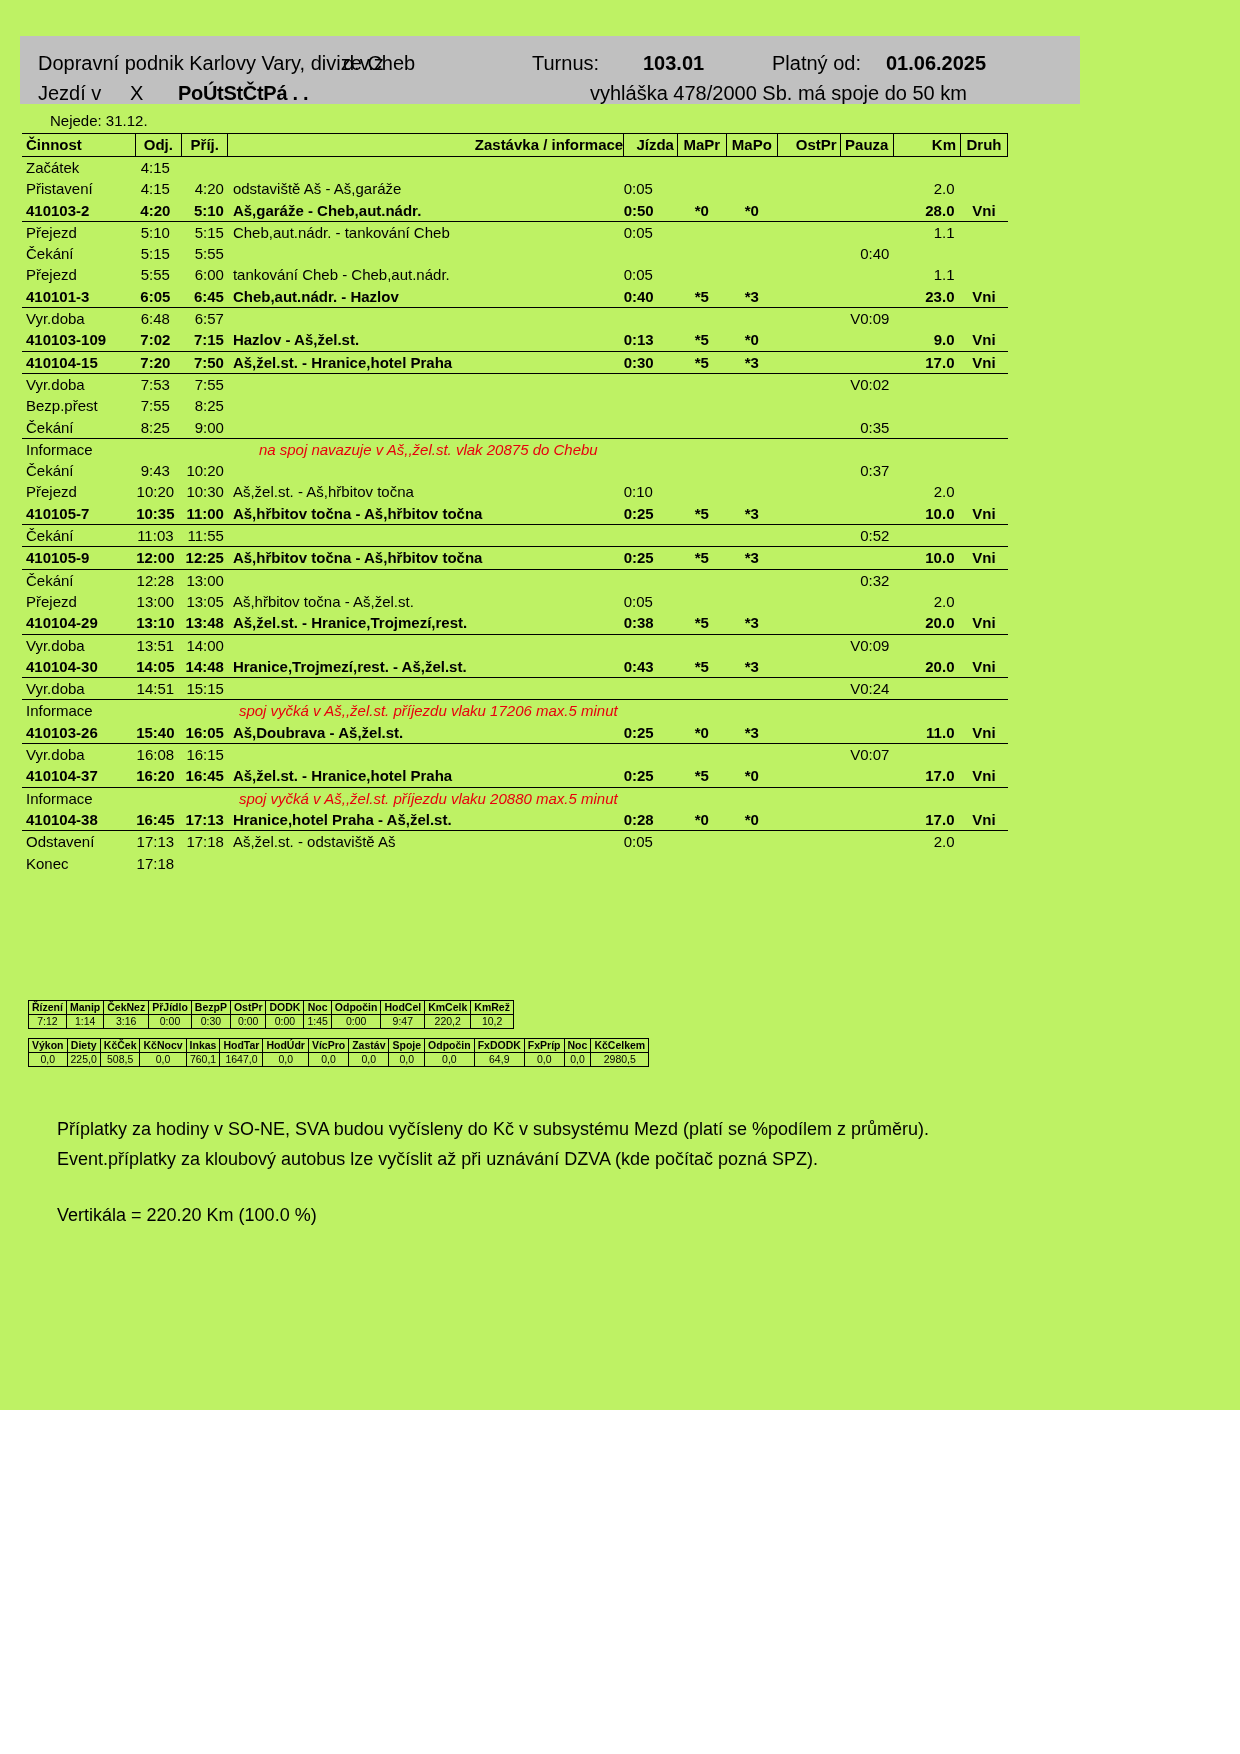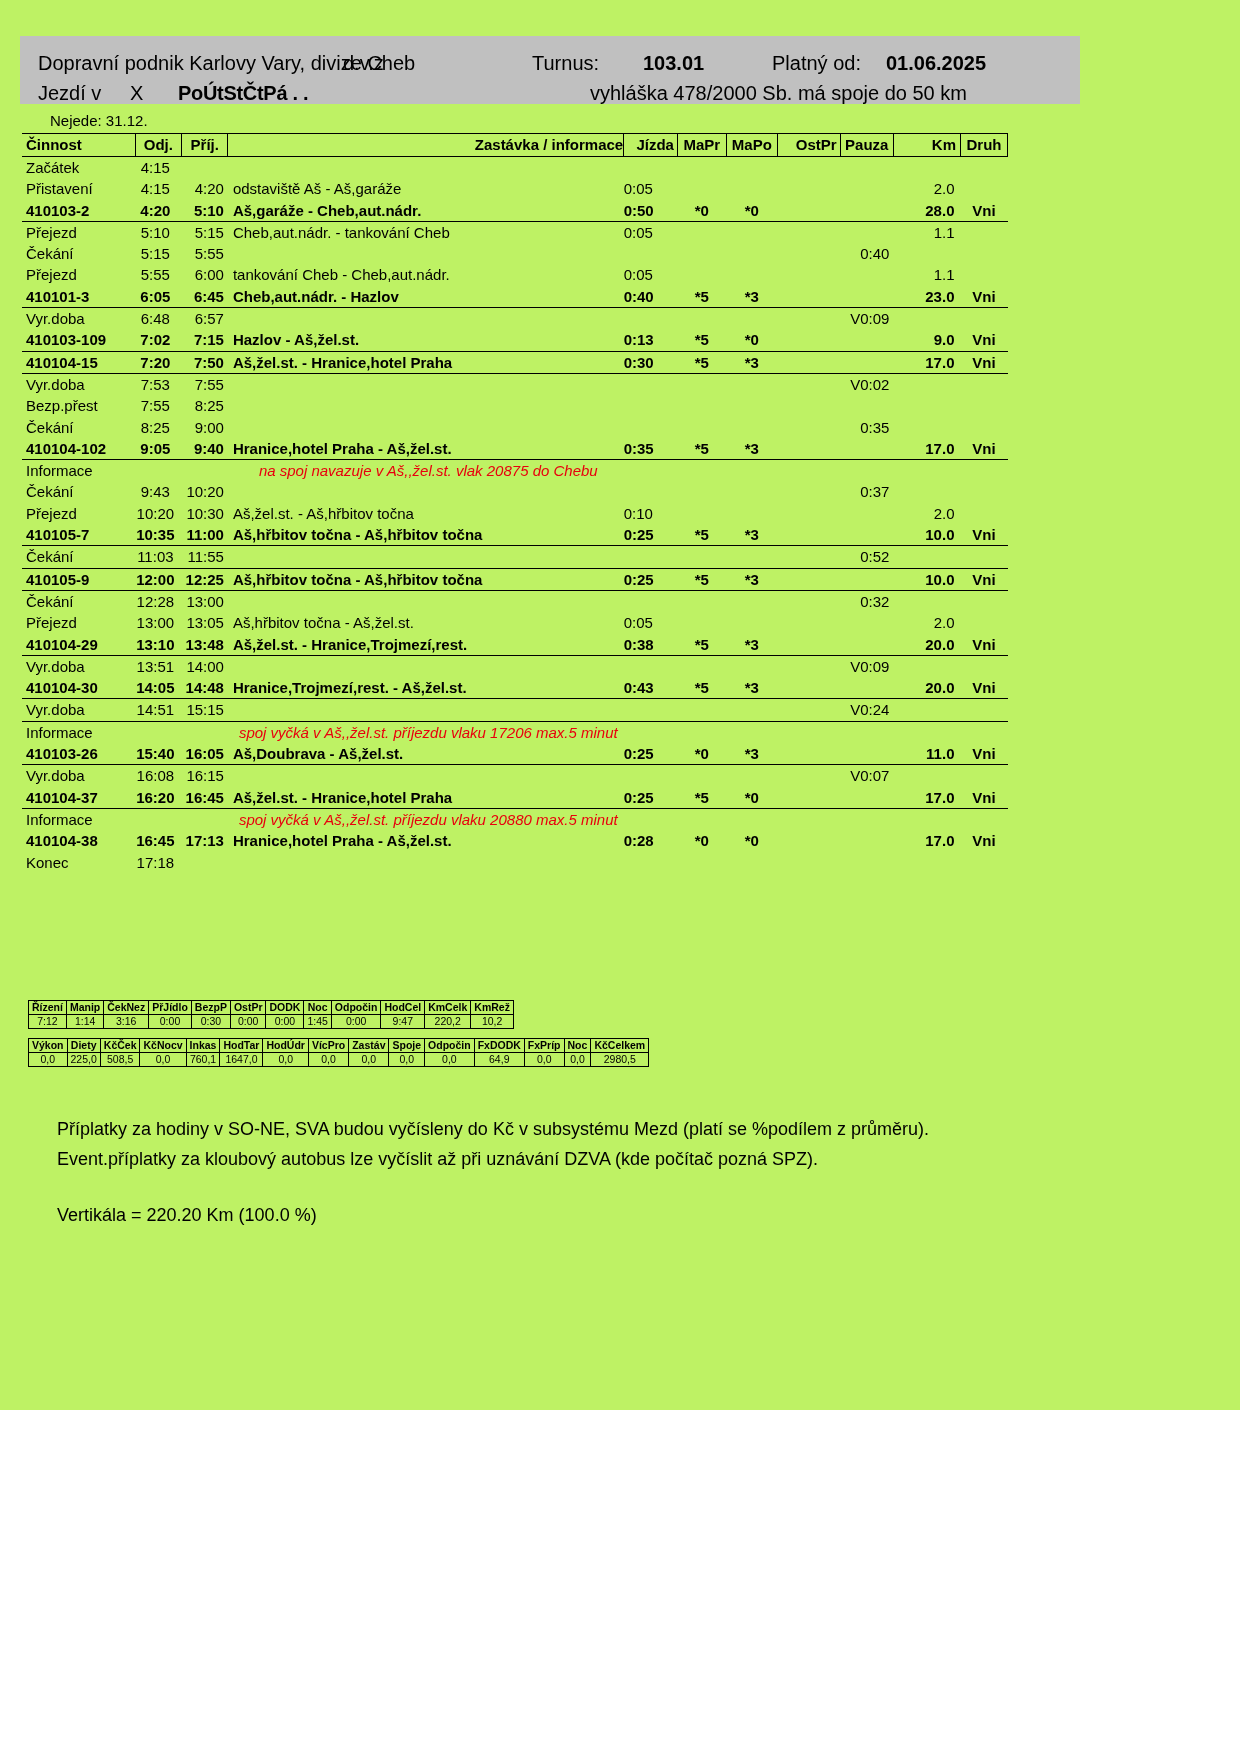--- a/index.html
+++ b/index.html
@@ -415,33 +415,20 @@
           <td class="prij">9:00</td>
           <td class="zast"></td>
           <td class="jizda"></td>
           <td class="mapr"></td>
           <td class="mapo"></td>
           <td class="ostpr"></td>
           <td class="pauza">0:35</td>
           <td class="km"></td>
           <td class="druh"></td>
         </tr>
-        <tr class="b">
-          <td class="cinnost">410104-102</td>
-          <td class="odj">9:05</td>
-          <td class="prij">9:40</td>
-          <td class="zast">Hranice,hotel Praha - Aš,žel.st.</td>
-          <td class="jizda">0:35</td>
-          <td class="mapr">*5</td>
-          <td class="mapo">*3</td>
-          <td class="ostpr"></td>
-          <td class="pauza"></td>
-          <td class="km">17.0</td>
-          <td class="druh">Vni</td>
-        </tr>
         <tr class="sep info">
           <td class="cinnost">Informace</td>
           <td class="odj"></td>
           <td class="prij"></td>
           <td class="zast">na spoj navazuje v Aš,,žel.st. vlak 20875 do Chebu</td>
           <td class="jizda"></td>
           <td class="mapr"></td>
           <td class="mapo"></td>
           <td class="ostpr"></td>
           <td class="pauza"></td>
@@ -661,20 +648,33 @@
           <td class="odj">16:45</td>
           <td class="prij">17:13</td>
           <td class="zast">Hranice,hotel Praha - Aš,žel.st.</td>
           <td class="jizda">0:28</td>
           <td class="mapr">*0</td>
           <td class="mapo">*0</td>
           <td class="ostpr"></td>
           <td class="pauza"></td>
           <td class="km">17.0</td>
           <td class="druh">Vni</td>
+        </tr>
+        <tr class="sep">
+          <td class="cinnost">Odstavení</td>
+          <td class="odj">17:13</td>
+          <td class="prij">17:18</td>
+          <td class="zast">Aš,žel.st. - odstaviště Aš</td>
+          <td class="jizda">0:05</td>
+          <td class="mapr"></td>
+          <td class="mapo"></td>
+          <td class="ostpr"></td>
+          <td class="pauza"></td>
+          <td class="km">2.0</td>
+          <td class="druh"></td>
         </tr>
         <tr class="">
           <td class="cinnost">Konec</td>
           <td class="odj">17:18</td>
           <td class="prij"></td>
           <td class="zast"></td>
           <td class="jizda"></td>
           <td class="mapr"></td>
           <td class="mapo"></td>
           <td class="ostpr"></td>

